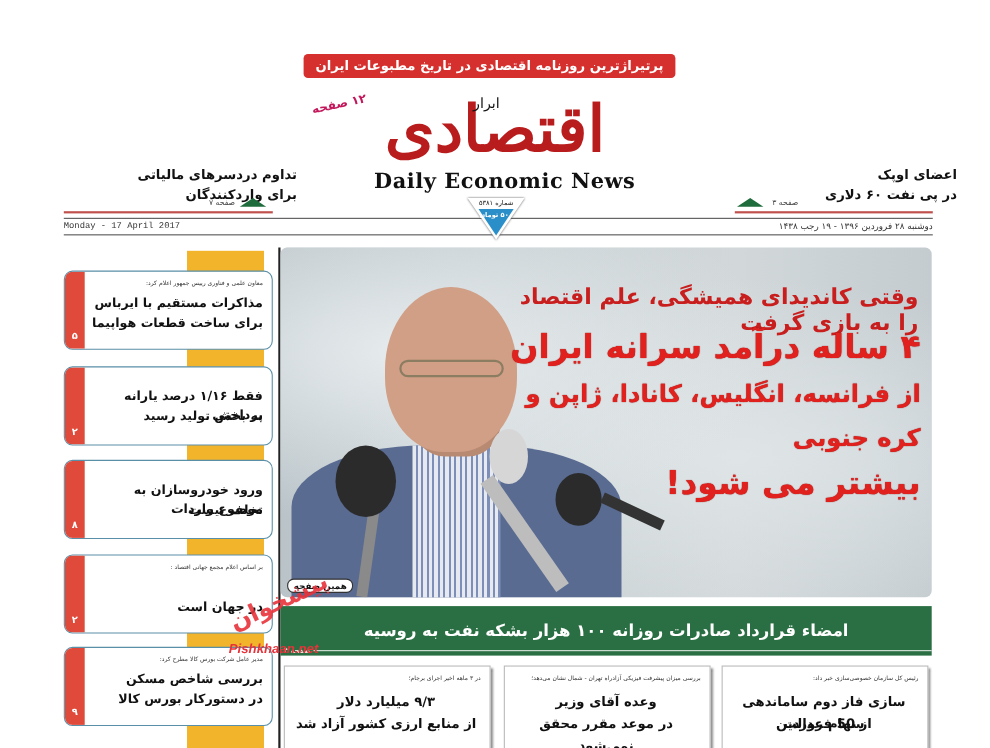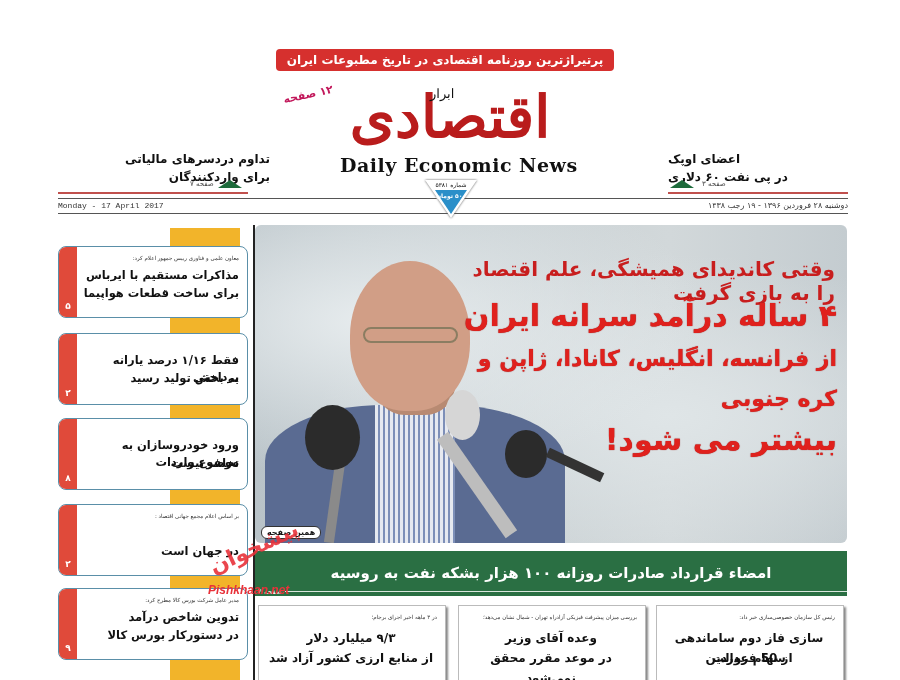--- a/index.html
+++ b/index.html
@@ -30,21 +30,21 @@
     position: absolute; left: 283px; top: 88px; color: #c2185b; font-size: 11px; font-weight: bold;
     transform: rotate(-12deg); direction: rtl;
   }
 
   .side-teaser { position: absolute; top: 150px; width: 210px; direction: rtl; }
   .side-teaser .title { font-size: 12px; font-weight: bold; line-height: 18px; color: #111; }
   .tri-green {
     position: absolute; width: 0; height: 0;
     border-left: 12px solid transparent; border-right: 12px solid transparent; border-bottom: 8px solid #1e6b3c;
   }
-  .teaser-right { left: 668px; text-align: left; width: 180px; }
+  .teaser-right { left: 690px; text-align: right; width: 180px; }
   .teaser-left { left: 60px; width: 210px; text-align: right; }
 
   .rule { position: absolute; height: 1px; background: #555; }
   .rule.red { background: #c0504d; height: 2px; }
 
   .date-en { position: absolute; left: 58px; top: 201px; font-size: 8px; color: #333; font-family: Liberation Mono, monospace; }
   .date-fa { position: absolute; left: 670px; top: 201px; width: 178px; font-size: 8px; color: #333; direction: rtl; text-align: right; }
 
   .issue-badge { position: absolute; left: 425px; top: 180px; width: 52px; height: 40px; }
   .issue-tri {
@@ -183,21 +183,21 @@
     <div class="redbar"></div>
     <div class="pgnum">۲</div>
     <div class="kicker">بر اساس اعلام مجمع جهانی اقتصاد :</div>
     <div class="head" style="top:38px;">در جهان است</div>
   </div>
 
   <div class="news-box" style="top:360px;">
     <div class="redbar"></div>
     <div class="pgnum">۹</div>
     <div class="kicker">مدیر عامل شرکت بورس کالا مطرح کرد:</div>
-    <div class="head" style="top:20px;">تدوین شاخص درآمد</div>
+    <div class="head" style="top:20px;">بررسی شاخص مسکن</div>
     <div class="head" style="top:38px;">در دستورکار بورس کالا</div>
   </div>
 </div>
 
 <div class="divider-v"></div>
 
 <div class="hero">
   <div class="bg-blur"></div>
   <div class="photo">
     <div class="suit"></div>

